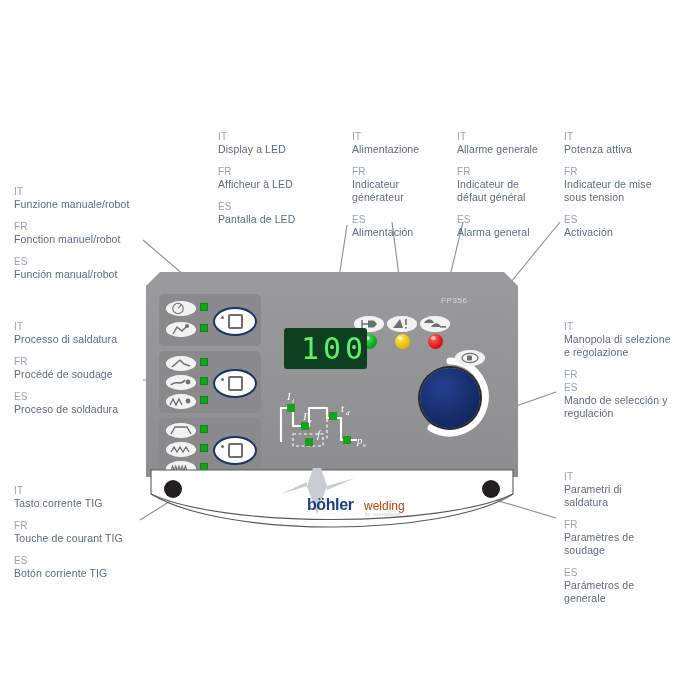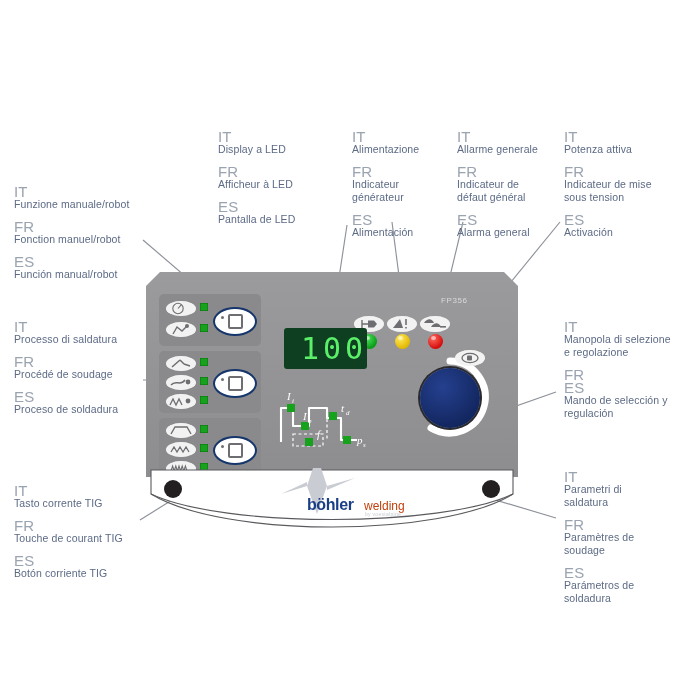--- a/index.html
+++ b/index.html
@@ -8,21 +8,21 @@
     background:#ffffff;
     font-family:"Liberation Sans", sans-serif;
     position:relative;
     overflow:hidden;
   }
   #stage{position:absolute;inset:0;width:700px;height:700px;}
 
   
   .callout{position:absolute;}
   .lang{
-    font-size:15px;
+    font-size:10px;
     color:#9aa3b0;
     line-height:13px;
     letter-spacing:.2px;
   }
   .ltext{
     font-size:10.5px;
     color:#5c6a85;
     line-height:13px;
     letter-spacing:.1px;
     margin-bottom:9px;
@@ -248,21 +248,21 @@
 
   <div class="callout" style="left:564px;top:470px;width:120px;">
     <div class="lang">IT</div>
     <div class="ltext">Parametri di
 saldatura</div>
     <div class="lang">FR</div>
     <div class="ltext">Paramètres de
 soudage</div>
     <div class="lang">ES</div>
     <div class="ltext">Parámetros de
-soldadura</div>
+generale</div>
   </div>
 
   <div id="device">
 
     <div class="panel-body"></div>
 
     <div class="panel-inner-left">
 
       <div class="grp grp1">
         <div class="sym" style="top:7px;">

